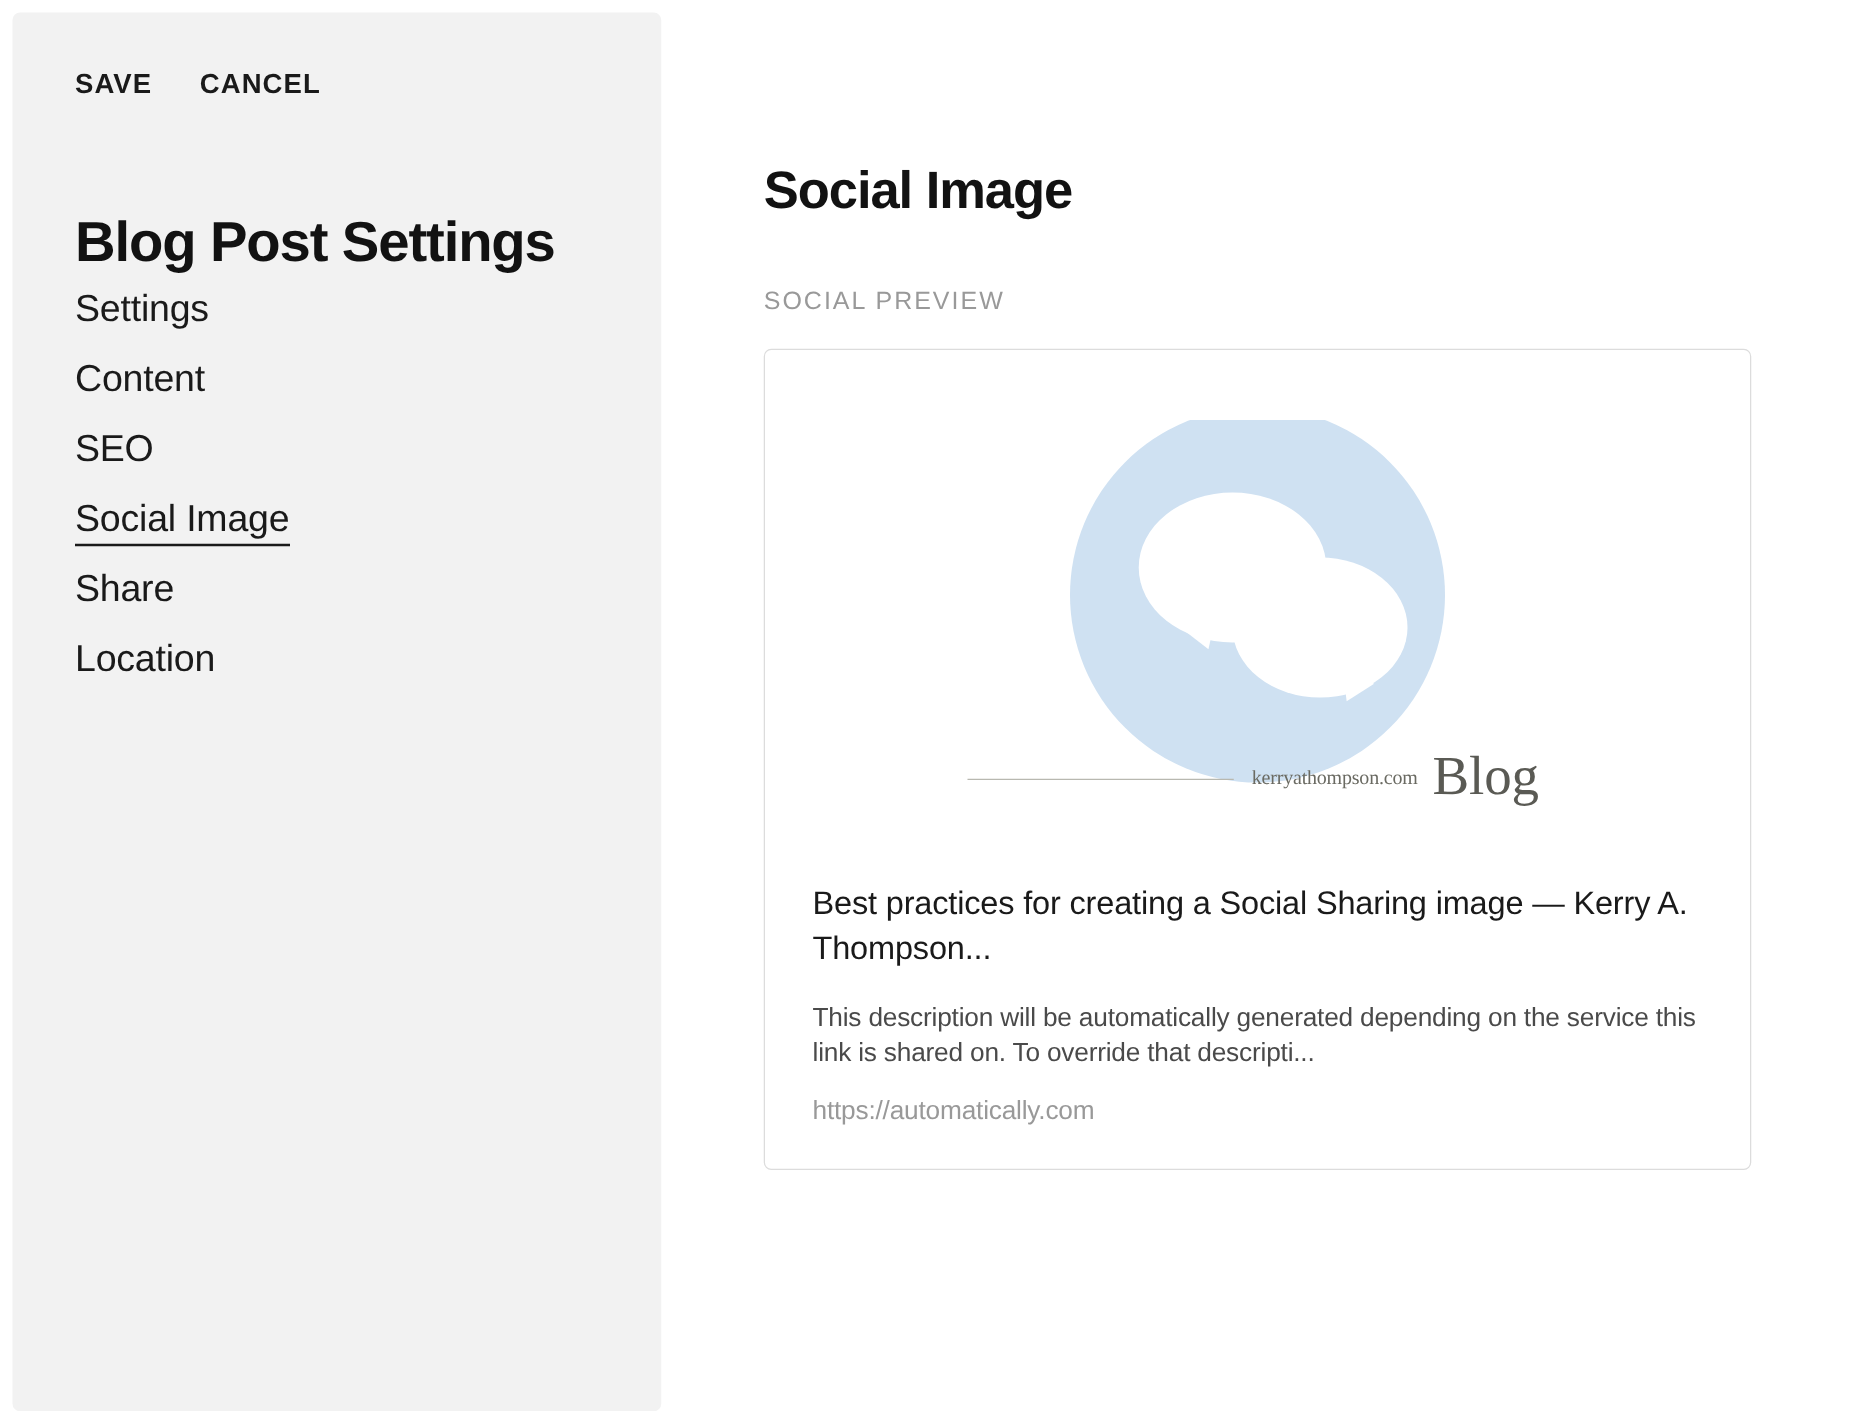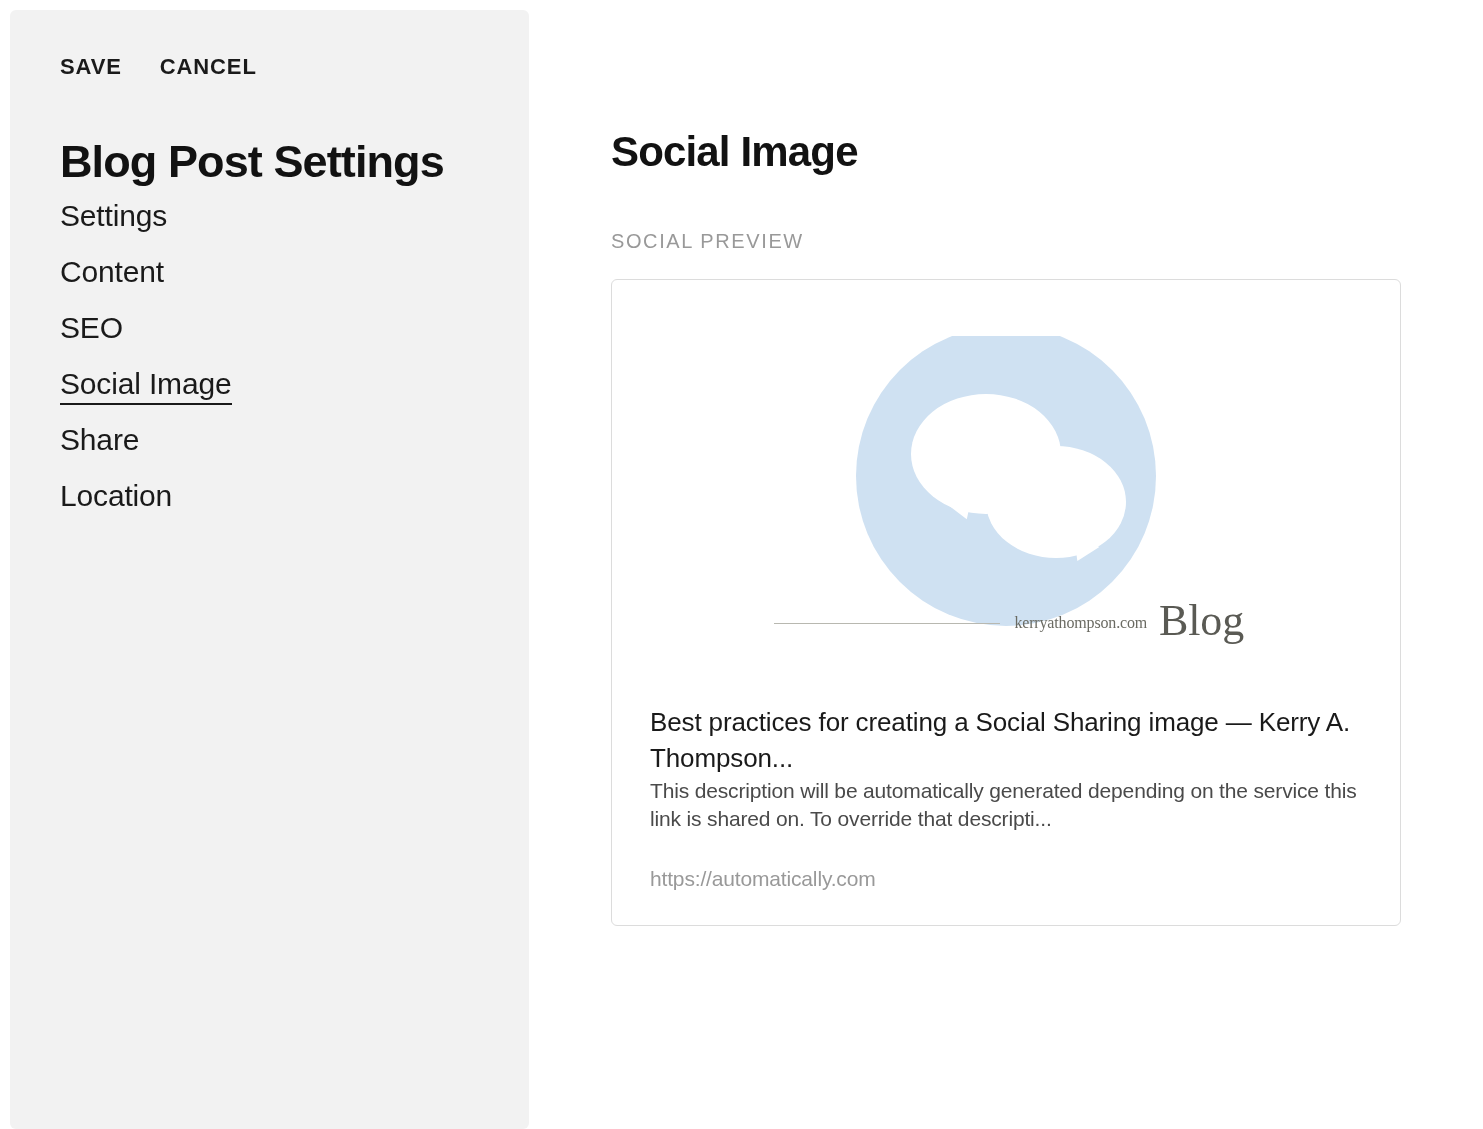--- a/index.html
+++ b/index.html
@@ -18,21 +18,21 @@
   .sidebar {
     width: 548px;
     background: #f2f2f2;
     border-radius: 6px;
     margin: 10px 0 0 10px;
     padding: 44px 50px 50px 50px;
   }
   .sidebar-actions {
     display: flex;
     gap: 38px;
-    margin-bottom: 56px;
+    margin-bottom: 88px;
   }
   .action-btn {
     background: none;
     border: none;
     font-size: 22px;
     font-weight: 600;
     letter-spacing: 0.04em;
     color: #1a1a1a;
     cursor: pointer;
     padding: 0;
@@ -153,21 +153,21 @@
     font-size: 30px;
     color: #5a5a54;
     font-style: italic;
     line-height: 1.5;
     padding: 0 16px;
   }
   .img-footer {
     position: absolute;
     bottom: 12px;
     left: 0;
-    right: 4px;
+    right: 17px;
     display: flex;
     align-items: center;
     justify-content: flex-end;
     padding: 0 8px 0 18px;
   }
   .footer-rule {
     flex: 1;
     height: 1px;
     background: #b8b8b0;
     margin-right: 14px;
@@ -187,28 +187,28 @@
     padding-bottom: 6px;
   }
   .preview-meta {
     padding: 30px 38px 34px 38px;
   }
   .preview-title {
     font-size: 26px;
     font-weight: 400;
     color: #1a1a1a;
     line-height: 1.4;
-    margin-bottom: 0;
+    margin-bottom: 24px;
     letter-spacing: -0.005em;
   }
   .preview-desc {
     font-size: 21px;
     color: #4a4a4a;
     line-height: 1.35;
-    margin-bottom: 34px;
+    margin-bottom: 20px;
   }
   .preview-url {
     font-size: 21px;
     color: #999999;
   }
 </style>
 </head>
 <body>
 
 <div class="app">

